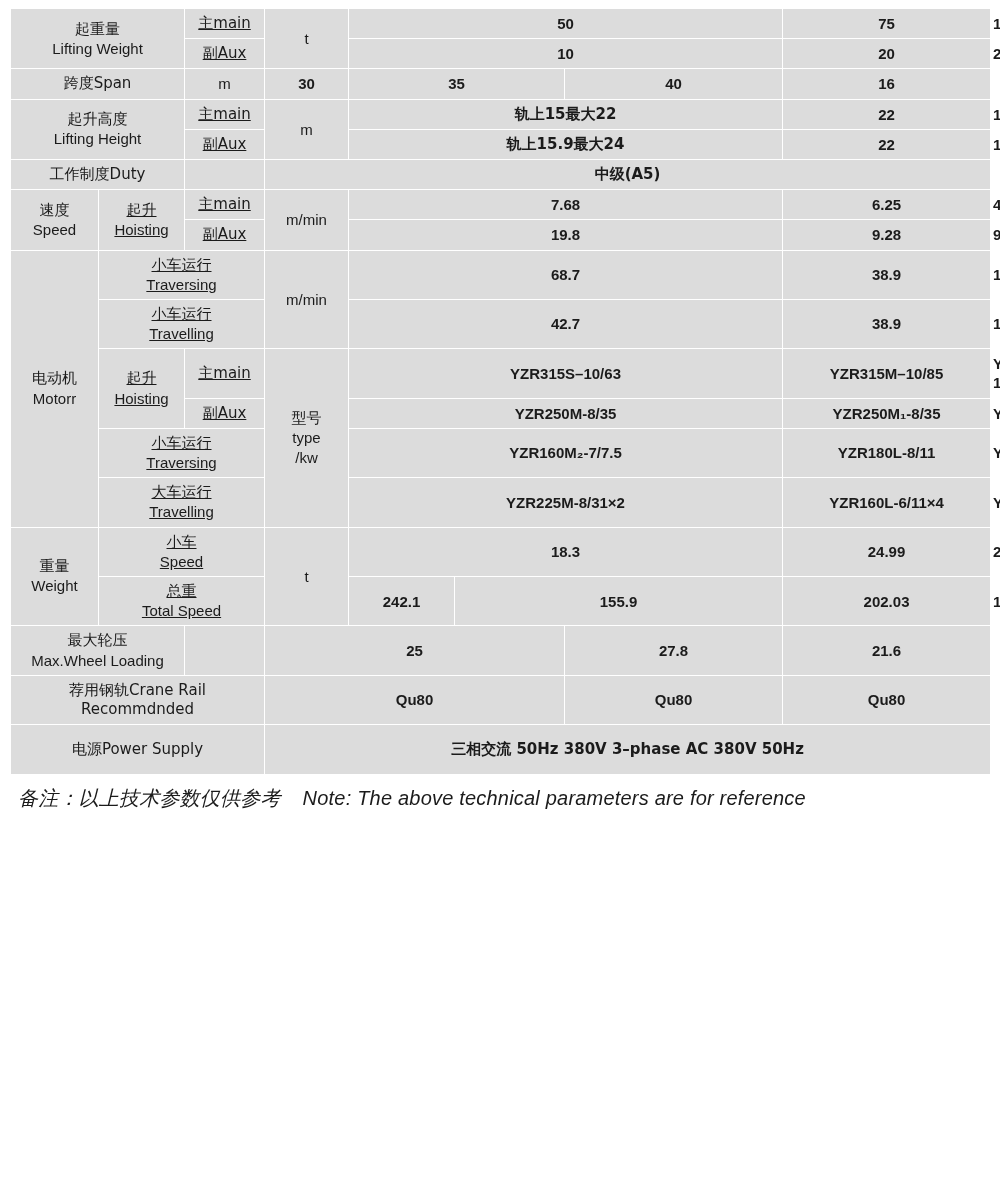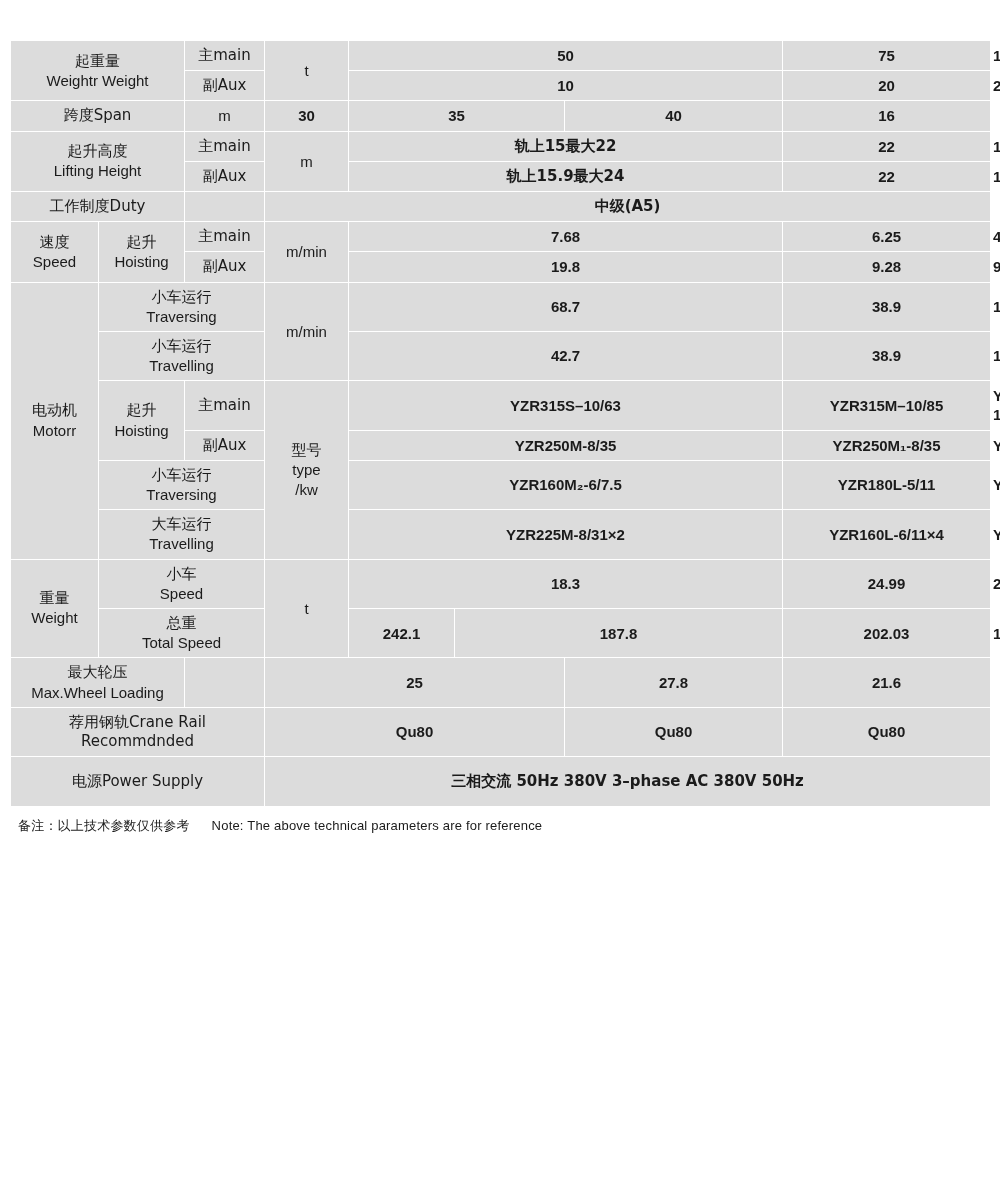--- a/index.html
+++ b/index.html
@@ -18,54 +18,55 @@
     height: 1193px;
     position: relative;
     box-sizing: border-box;
     padding: 8px 10px 0 10px;
   }
   table.spec {
     width: 980px;
     border-collapse: collapse;
     table-layout: fixed;
     background: #84cc16;
-    margin-top: 32px;
   }
   table.spec td {
     border: 1px solid #ffffff;
     text-align: center;
     vertical-align: middle;
     font-size: 15px;
     line-height: 1.28;
     padding: 5px 2px;
     background: #dcdcdc;
     color: #1b1b1b;
   }
   td.label {
     background: #d2d2d2;
   }
   td.sub {
     background: #d9d9d9;
+    text-decoration: underline;
   }
   td.unit {
     background: #d5d5d5;
   }
   td.val {
     background: #e0e0e0;
     font-weight: bold;
   }
   .two-line span {
     display: block;
   }
   .note {
     margin-top: 10px;
     padding-left: 8px;
-    font-size: 13px;
+    font-size: 20px;
     color: #1b1b1b;
     letter-spacing: 0.2px;
+    font-style: italic;
   }
   .note .gap {
     display: inline-block;
     width: 22px;
   }
   .cjk {
     font-family: "DejaVu Sans", "Liberation Sans", sans-serif;
   }
 </style>
 </head>
@@ -82,21 +83,21 @@
       <col style="width:106px">
       <col style="width:110px">
       <col style="width:218px">
       <col style="width:208px">
     </colgroup>
     <tbody>
 
       <tr>
         <td class="label two-line" rowspan="2" colspan="2">
           <span class="cjk">起重量</span>
-          <span>Weightr Weight</span>
+          <span>Lifting Weight</span>
         </td>
         <td class="sub cjk">主main</td>
         <td class="unit" rowspan="2">t</td>
         <td class="val" colspan="3">50</td>
         <td class="val">75</td>
         <td class="val">100</td>
       </tr>
       <tr>
         <td class="sub cjk">副Aux</td>
         <td class="val" colspan="3">10</td>
@@ -202,22 +203,22 @@
         <td class="sub cjk">副Aux</td>
         <td class="val" colspan="3">YZR250M-8/35</td>
         <td class="val">YZR250M₁-8/35</td>
         <td class="val">YZR250M₁-8/35</td>
       </tr>
       <tr>
         <td class="sub two-line" colspan="2">
           <span class="cjk">小车运行</span>
           <span>Traversing</span>
         </td>
-        <td class="val" colspan="3">YZR160M₂-6/7.5</td>
-        <td class="val">YZR180L-5/11</td>
+        <td class="val" colspan="3">YZR160M₂-7/7.5</td>
+        <td class="val">YZR180L-8/11</td>
         <td class="val">YZR160M₁-6/6.3</td>
       </tr>
       <tr>
         <td class="sub two-line" colspan="2">
           <span class="cjk">大车运行</span>
           <span>Travelling</span>
         </td>
         <td class="val" colspan="3">YZR225M-8/31×2</td>
         <td class="val">YZR160L-6/11×4</td>
         <td class="val">YZR130M₂-6/4×4</td>
@@ -236,21 +237,21 @@
         <td class="val" colspan="3">18.3</td>
         <td class="val">24.99</td>
         <td class="val">29.81</td>
       </tr>
       <tr>
         <td class="sub two-line" colspan="2">
           <span class="cjk">总重</span>
           <span>Total  Speed</span>
         </td>
         <td class="val">242.1</td>
-        <td class="val" colspan="2">187.8</td>
+        <td class="val" colspan="2">155.9</td>
         <td class="val">202.03</td>
         <td class="val">132</td>
       </tr>
 
       <tr>
         <td class="label two-line" colspan="2">
           <span class="cjk">最大轮压</span>
           <span>Max.Wheel Loading</span>
         </td>
         <td class="unit"></td>

